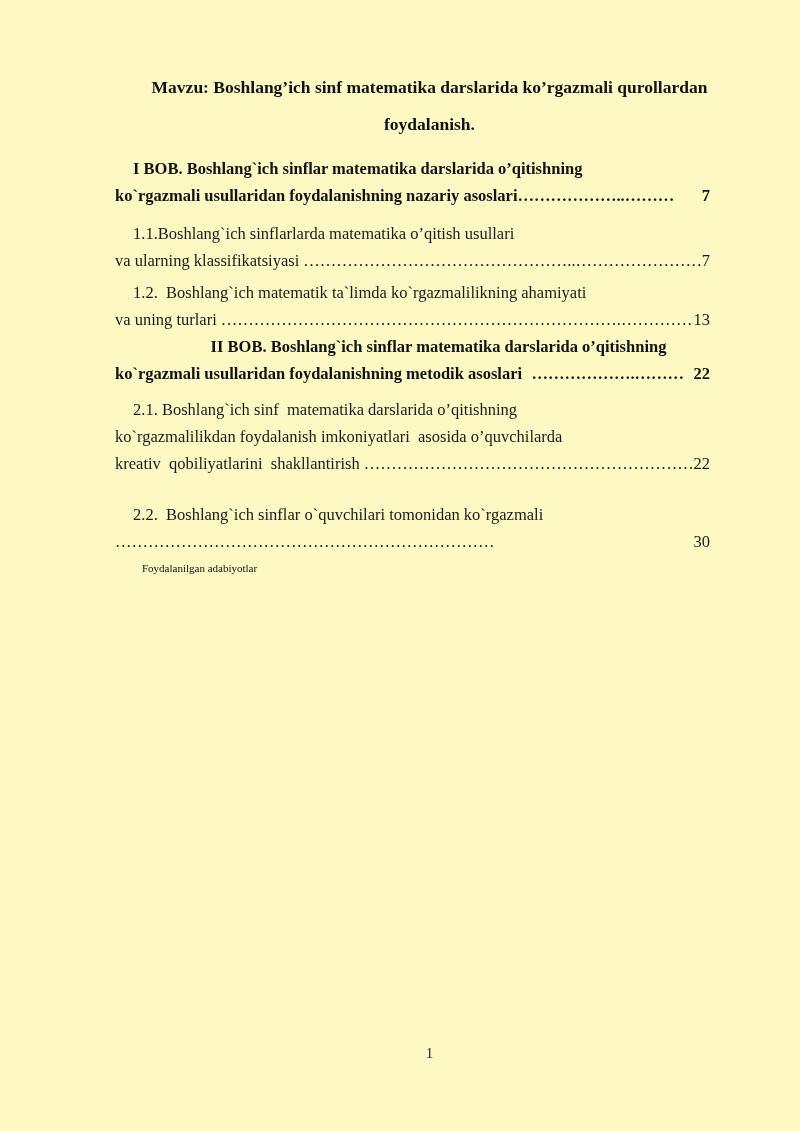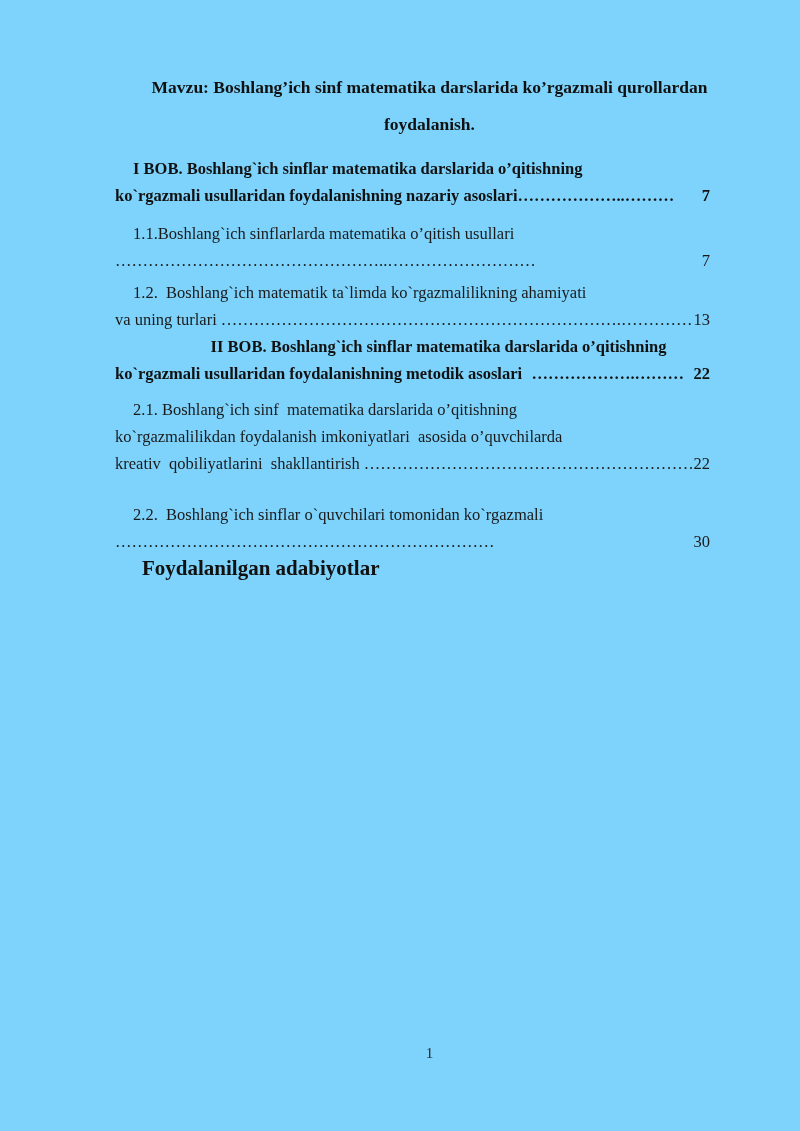--- a/index.html
+++ b/index.html
@@ -1,20 +1,20 @@
 <!DOCTYPE html>
 <html><head>
 <meta charset="utf-8">
 <style>
   html, body { margin: 0; padding: 0; background: #ffffff; }
   .page {
     position: relative;
     width: 800px;
     height: 1131px;
-    background: #7dd3fc;
+    background: #fef9c3;
     color: #1a1a1a;
     font-family: "Liberation Serif", "DejaVu Serif", serif;
     overflow: hidden;
   }
   .content {
     position: absolute;
     left: 115px;
     top: 0;
     width: 629px;
   }
@@ -59,22 +59,22 @@
   .xulosa {
     margin-top: 10px;
     padding-left: 20px;
     font-weight: bold;
     font-size: 16.5px;
     line-height: 27px;
     color: #111111;
   }
   .adabiyotlar {
     padding-left: 27px;
-    font-weight: bold;
-    font-size: 21px;
+    font-weight: normal;
+    font-size: 11px;
     line-height: 27px;
     color: #111111;
   }
   .footer {
     position: absolute;
     top: 1044px;
     left: 115px;
     width: 629px;
     text-align: center;
     font-size: 15px;
@@ -101,20 +101,21 @@
         <div class="leader-line">
           <span class="lt">ko`rgazmali usullaridan foydalanishning nazariy asoslari</span>
           <span class="dots">………………..………</span>
           <span class="pg">7</span>
         </div>
       </div>
 
       <div class="entry m-e2">
         <div class="line indent">1.1.Boshlang`ich sinflarlarda matematika o’qitish usullari</div>
         <div class="leader-line">
+          <span class="lt">va ularning klassifikatsiyasi </span>
           <span class="dots">…………………………………………..………………………</span>
           <span class="pg">7</span>
         </div>
       </div>
 
       <div class="entry m-e3">
         <div class="line indent">1.2.  Boshlang`ich matematik ta`limda ko`rgazmalilikning ahamiyati</div>
         <div class="leader-line">
           <span class="lt">va uning turlari </span>
           <span class="dots">……………………………………………………………….……………</span>

